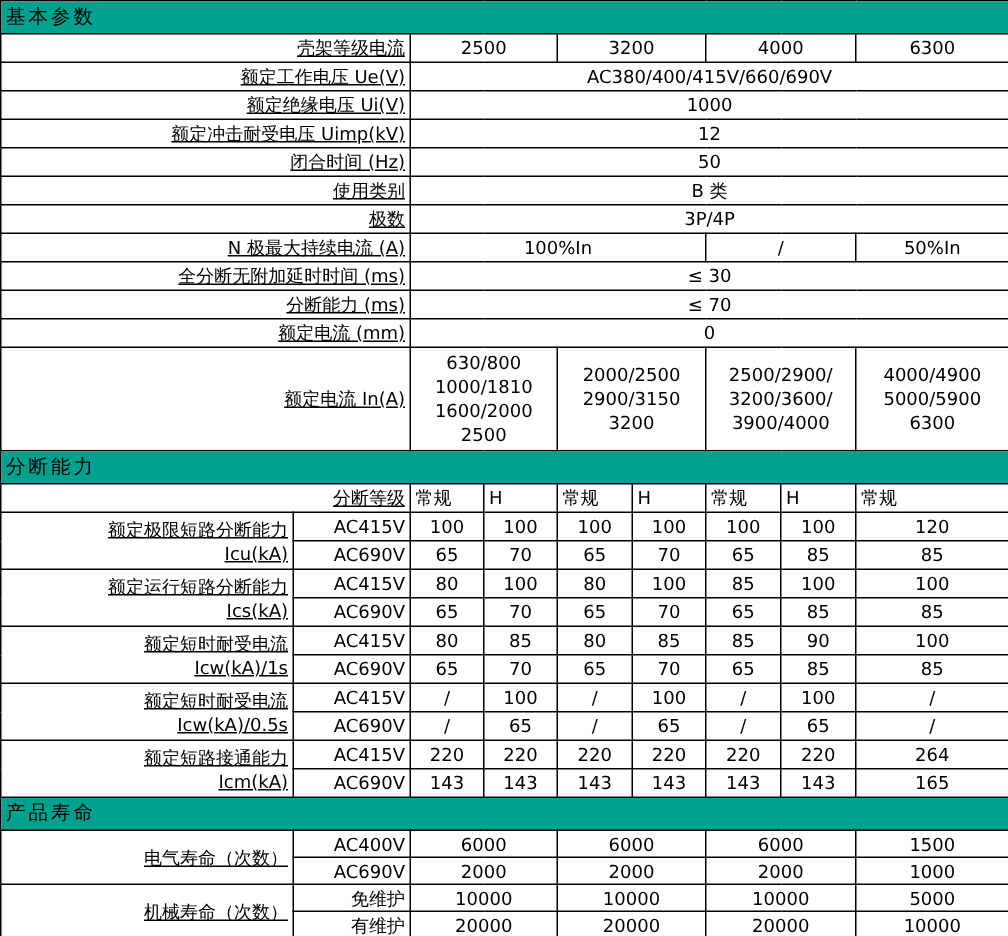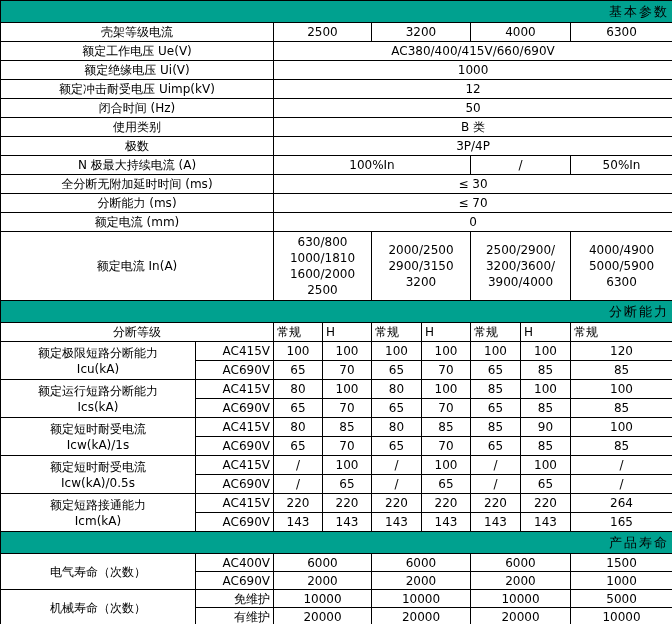--- a/index.html
+++ b/index.html
@@ -25,27 +25,28 @@
     line-height: 16px;
   }
   table.spec tr { height: 19px; }
   table.spec tr.section-row { height: 22px; }
   table.spec tr.tall { height: 69px; }
   table.spec tr.short { height: 18px; }
 
   td.s {
     background: #00a18f;
     color: #ffffff;
-    text-align: right;
+    text-align: left;
     font-size: 13px;
     letter-spacing: 2px;
   }
   td.l {
-    text-align: center;
+    text-align: right;
     white-space: pre-line;
+    text-decoration: underline;
   }
   td.u {
     text-align: right;
   }
   td.h {
   }
   td.v {
     text-align: center;
     white-space: pre-line;
     line-height: 16px;

